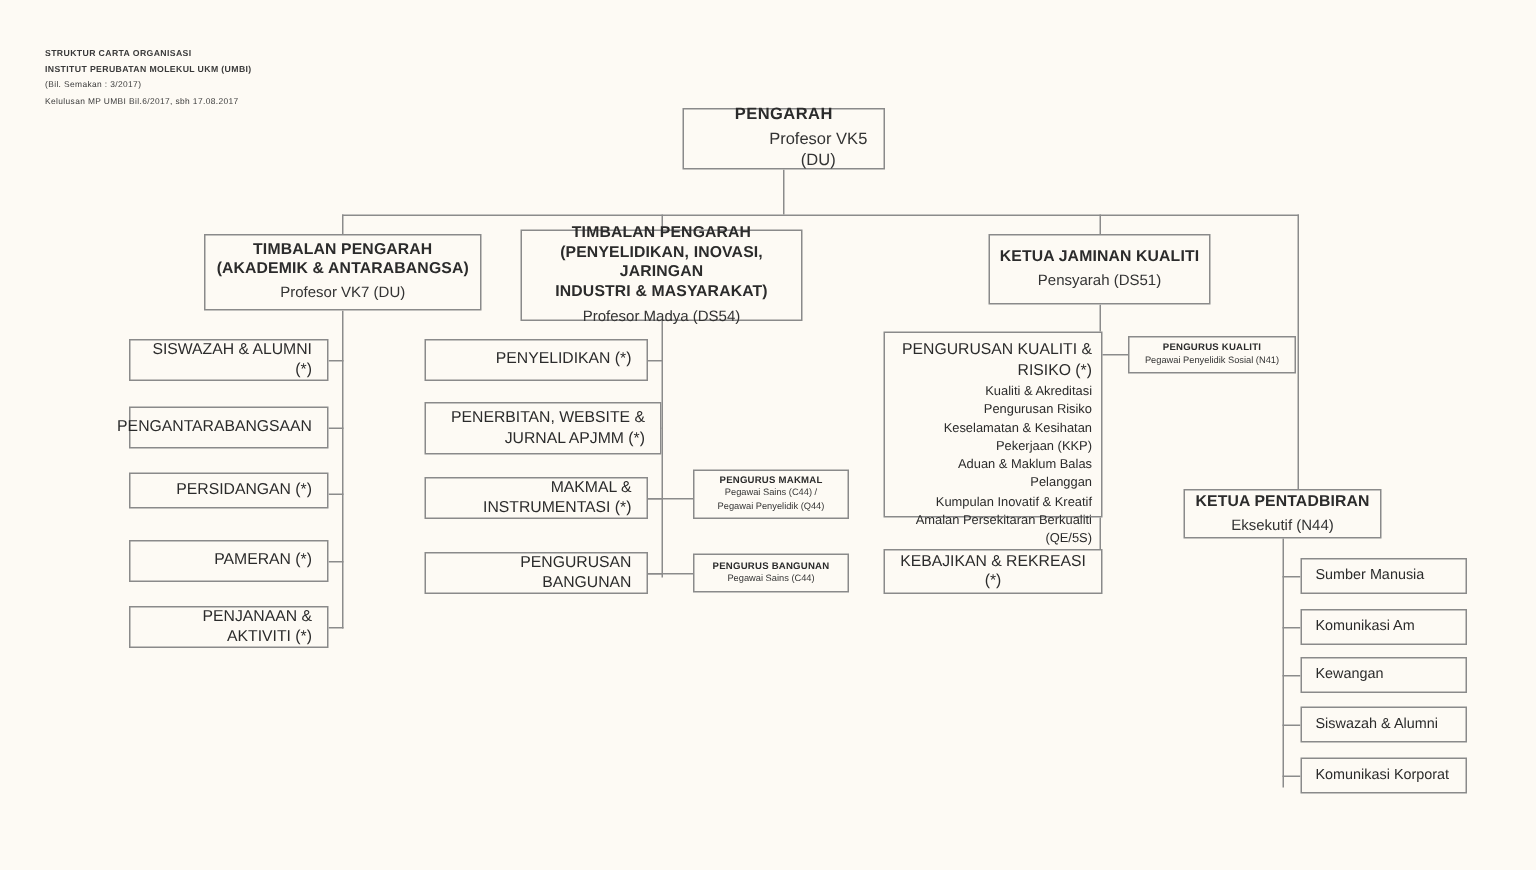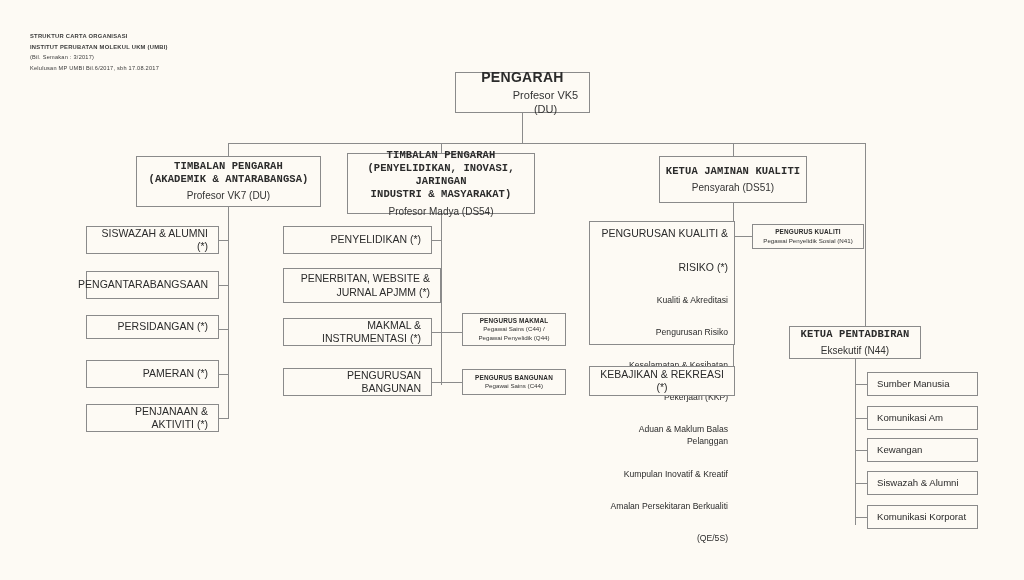--- a/index.html
+++ b/index.html
@@ -31,26 +31,26 @@
     align-items:center;
     justify-content:center;
     text-align:center;
     line-height:1.25;
   }
   .t-title{font-weight:bold;}
   .t-sub{}
 
   
   .root{font-size:11px;}
-  .root .t-title{font-size:14px;letter-spacing:.3px;}
+  .root .t-title{font-size:11px;letter-spacing:.3px;}
   .root .t-sub{font-size:11px;margin-top:3px;color:#333;padding-left:46px;}
 
   
   .l2{font-size:10.5px;}
-  .l2 .t-title{font-size:10.5px;letter-spacing:.1px;font-family:Liberation Mono, monospace;}
+  .l2 .t-title{font-size:10.5px;letter-spacing:.1px;}
   .l2 .t-sub{font-size:10px;margin-top:4px;color:#333;}
 
   
   .leaf{font-size:10.5px;padding:0 10px;}
   .leaf.right{align-items:flex-end;text-align:right;}
   .leaf.center{align-items:center;text-align:center;}
 
   
   .annex{font-size:6.2px;line-height:1.45;padding:2px 3px;}
   .annex .t-title{font-size:6.4px;letter-spacing:.15px;}
@@ -188,21 +188,21 @@
   <div class="box annex" style="left:462px;top:313px;width:104px;height:33px;">
     <div class="t-title">PENGURUS MAKMAL</div>
     <div class="t-sub">Pegawai Sains (C44) /</div>
     <div class="t-sub">Pegawai Penyelidik (Q44)</div>
   </div>
   <div class="box annex" style="left:462px;top:369px;width:104px;height:26px;">
     <div class="t-title">PENGURUS BANGUNAN</div>
     <div class="t-sub">Pegawai Sains (C44)</div>
   </div>
 
-  <div class="box qual" style="left:589px;top:221px;width:146px;height:124px;gap:20px;">
+  <div class="box qual" style="left:589px;top:221px;width:146px;height:124px;">
     <div class="qhead">PENGURUSAN KUALITI &amp;</div>
     <div class="qhead">RISIKO (*)</div>
     <div class="qline">Kualiti &amp; Akreditasi</div>
     <div class="qline">Pengurusan Risiko</div>
     <div class="qline">Keselamatan &amp; Kesihatan</div>
     <div class="qline">Pekerjaan (KKP)</div>
     <div class="qline">Aduan &amp; Maklum Balas Pelanggan</div>
     <div class="qline">Kumpulan Inovatif &amp; Kreatif</div>
     <div class="qline">Amalan Persekitaran Berkualiti</div>
     <div class="qline">(QE/5S)</div>

